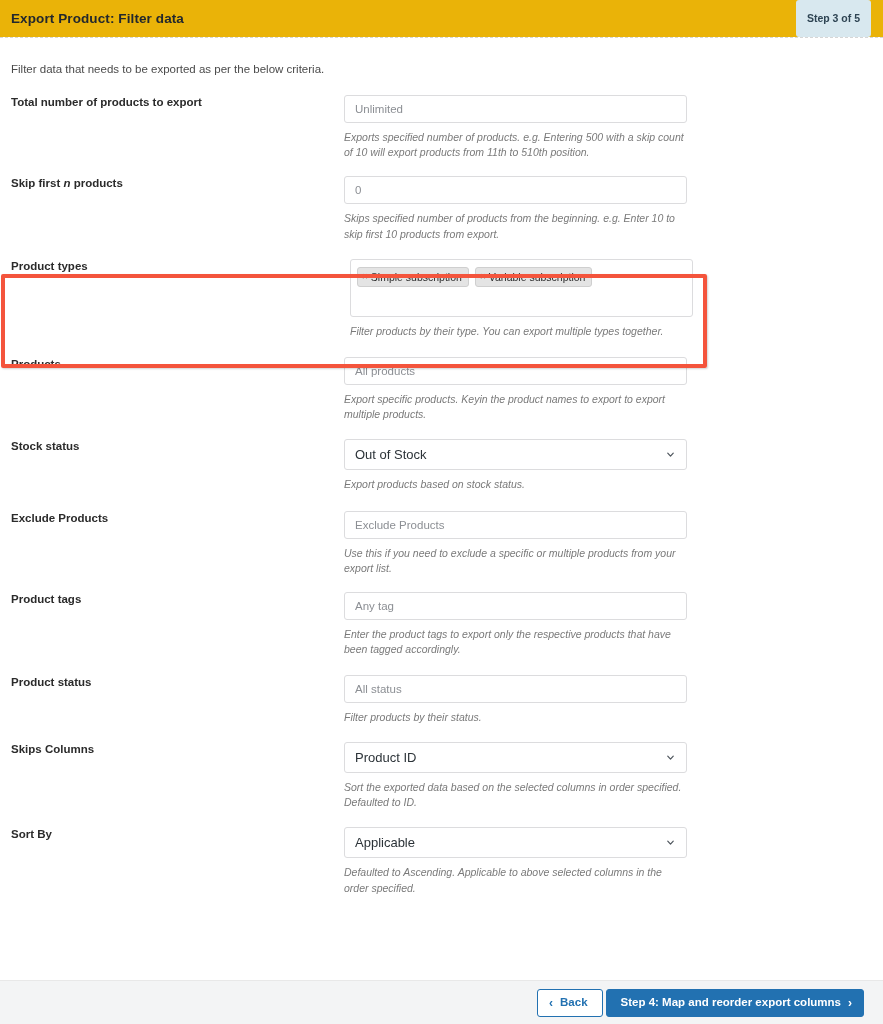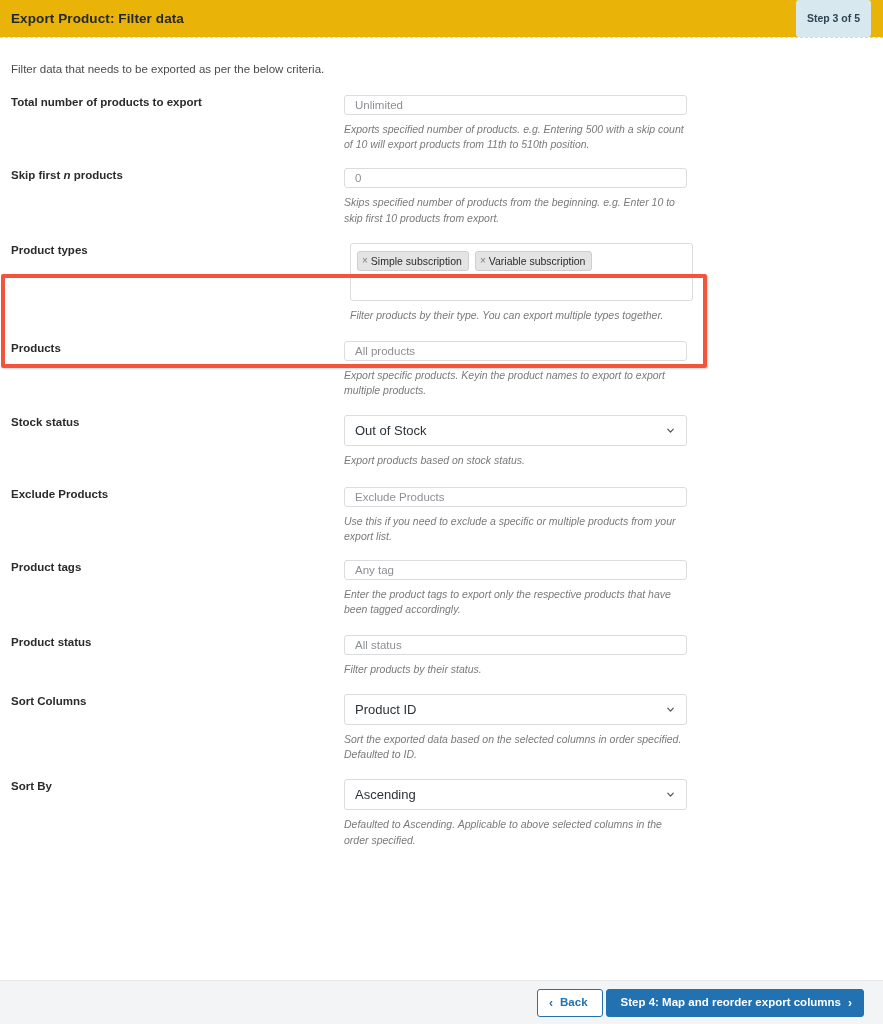--- a/index.html
+++ b/index.html
@@ -88,21 +88,21 @@
   }
   .label-col em { font-style: italic; }
 
   .field-col {
     width: 345px;
     flex: 0 0 345px;
   }
 
   .txt-input {
     width: 343px;
-    height: 20px;
+    height: 28px;
     border: 1px solid #dcdcde;
     border-radius: 3px;
     background: #ffffff;
     font-size: 11.5px;
     color: #8c8f94;
     padding: 0 10px;
     display: flex;
     align-items: center;
     font-family: "Liberation Sans", sans-serif;
   }
@@ -304,36 +304,36 @@
           </div>
         </div>
         <div class="row" style="margin-bottom: 17px;">
           <div class="label-col">Product status</div>
           <div class="field-col">
             <div class="txt-input">All status</div>
             <div class="hint">Filter products by their status.</div>
           </div>
         </div>
         <div class="row" style="margin-bottom: 17px;">
-          <div class="label-col">Sort Columns</div>
+          <div class="label-col">Skips Columns</div>
           <div class="field-col">
             <div class="select-input">
               <span>Product ID</span>
               <svg class="chev" viewBox="0 0 20 20" fill="none" stroke="currentColor" stroke-width="2.2" stroke-linecap="round" stroke-linejoin="round">
                 <polyline points="5,7.5 10,13 15,7.5"></polyline>
               </svg>
             </div>
             <div class="hint">Sort the exported data based on the selected columns in order specified. Defaulted to ID.</div>
           </div>
         </div>
         <div class="row" style="margin-bottom: 16px;">
           <div class="label-col">Sort By</div>
           <div class="field-col">
             <div class="select-input">
-              <span>Ascending</span>
+              <span>Applicable</span>
               <svg class="chev" viewBox="0 0 20 20" fill="none" stroke="currentColor" stroke-width="2.2" stroke-linecap="round" stroke-linejoin="round">
                 <polyline points="5,7.5 10,13 15,7.5"></polyline>
               </svg>
             </div>
             <div class="hint">Defaulted to Ascending. Applicable to above selected columns in the order specified.</div>
           </div>
         </div>
       </div>
 
     <div class="highlight"></div>

